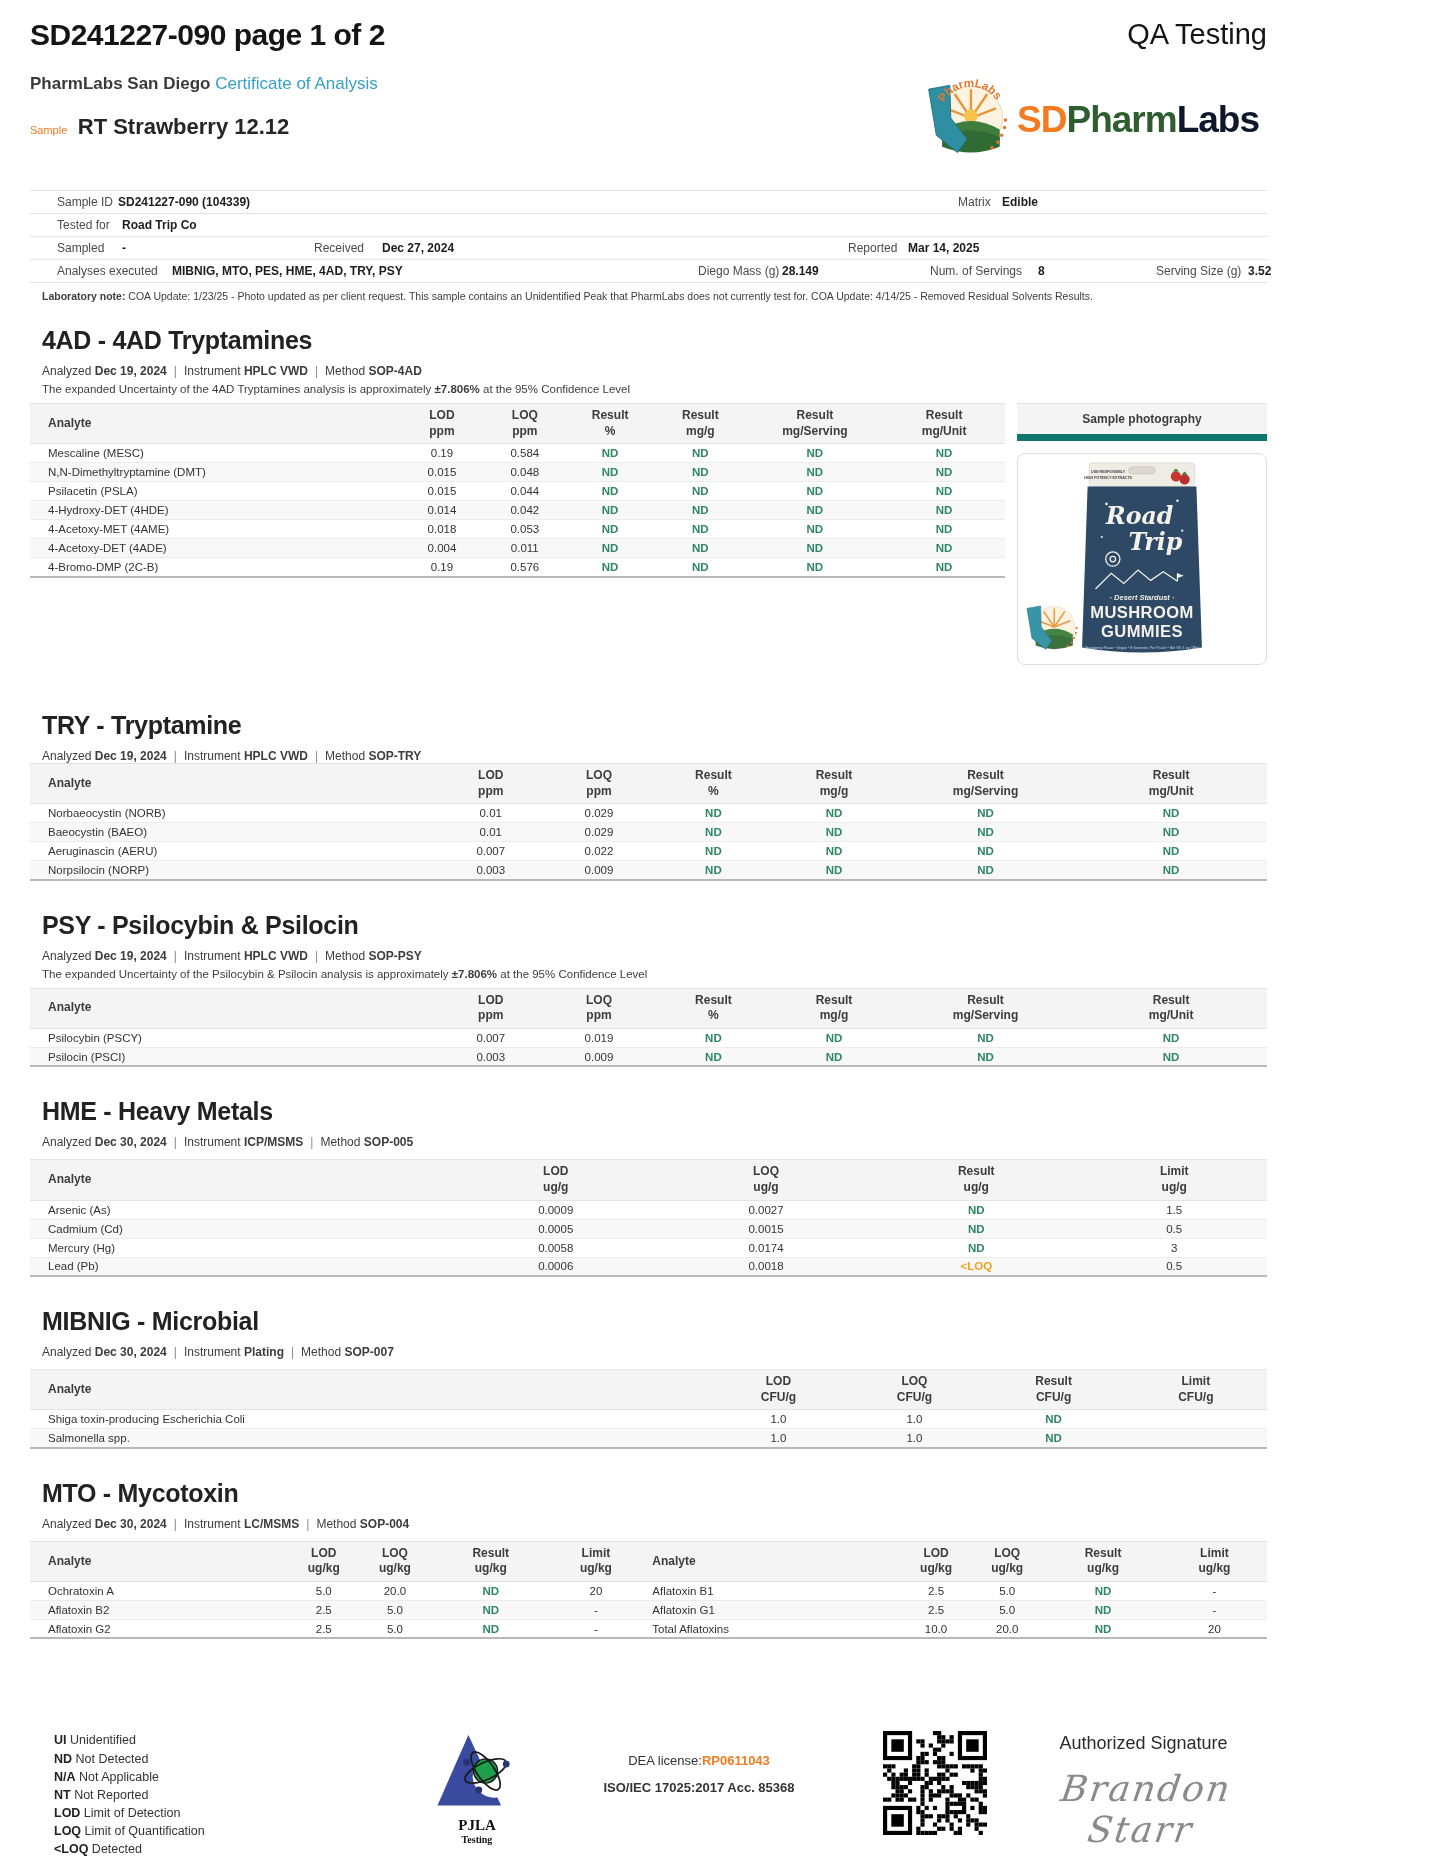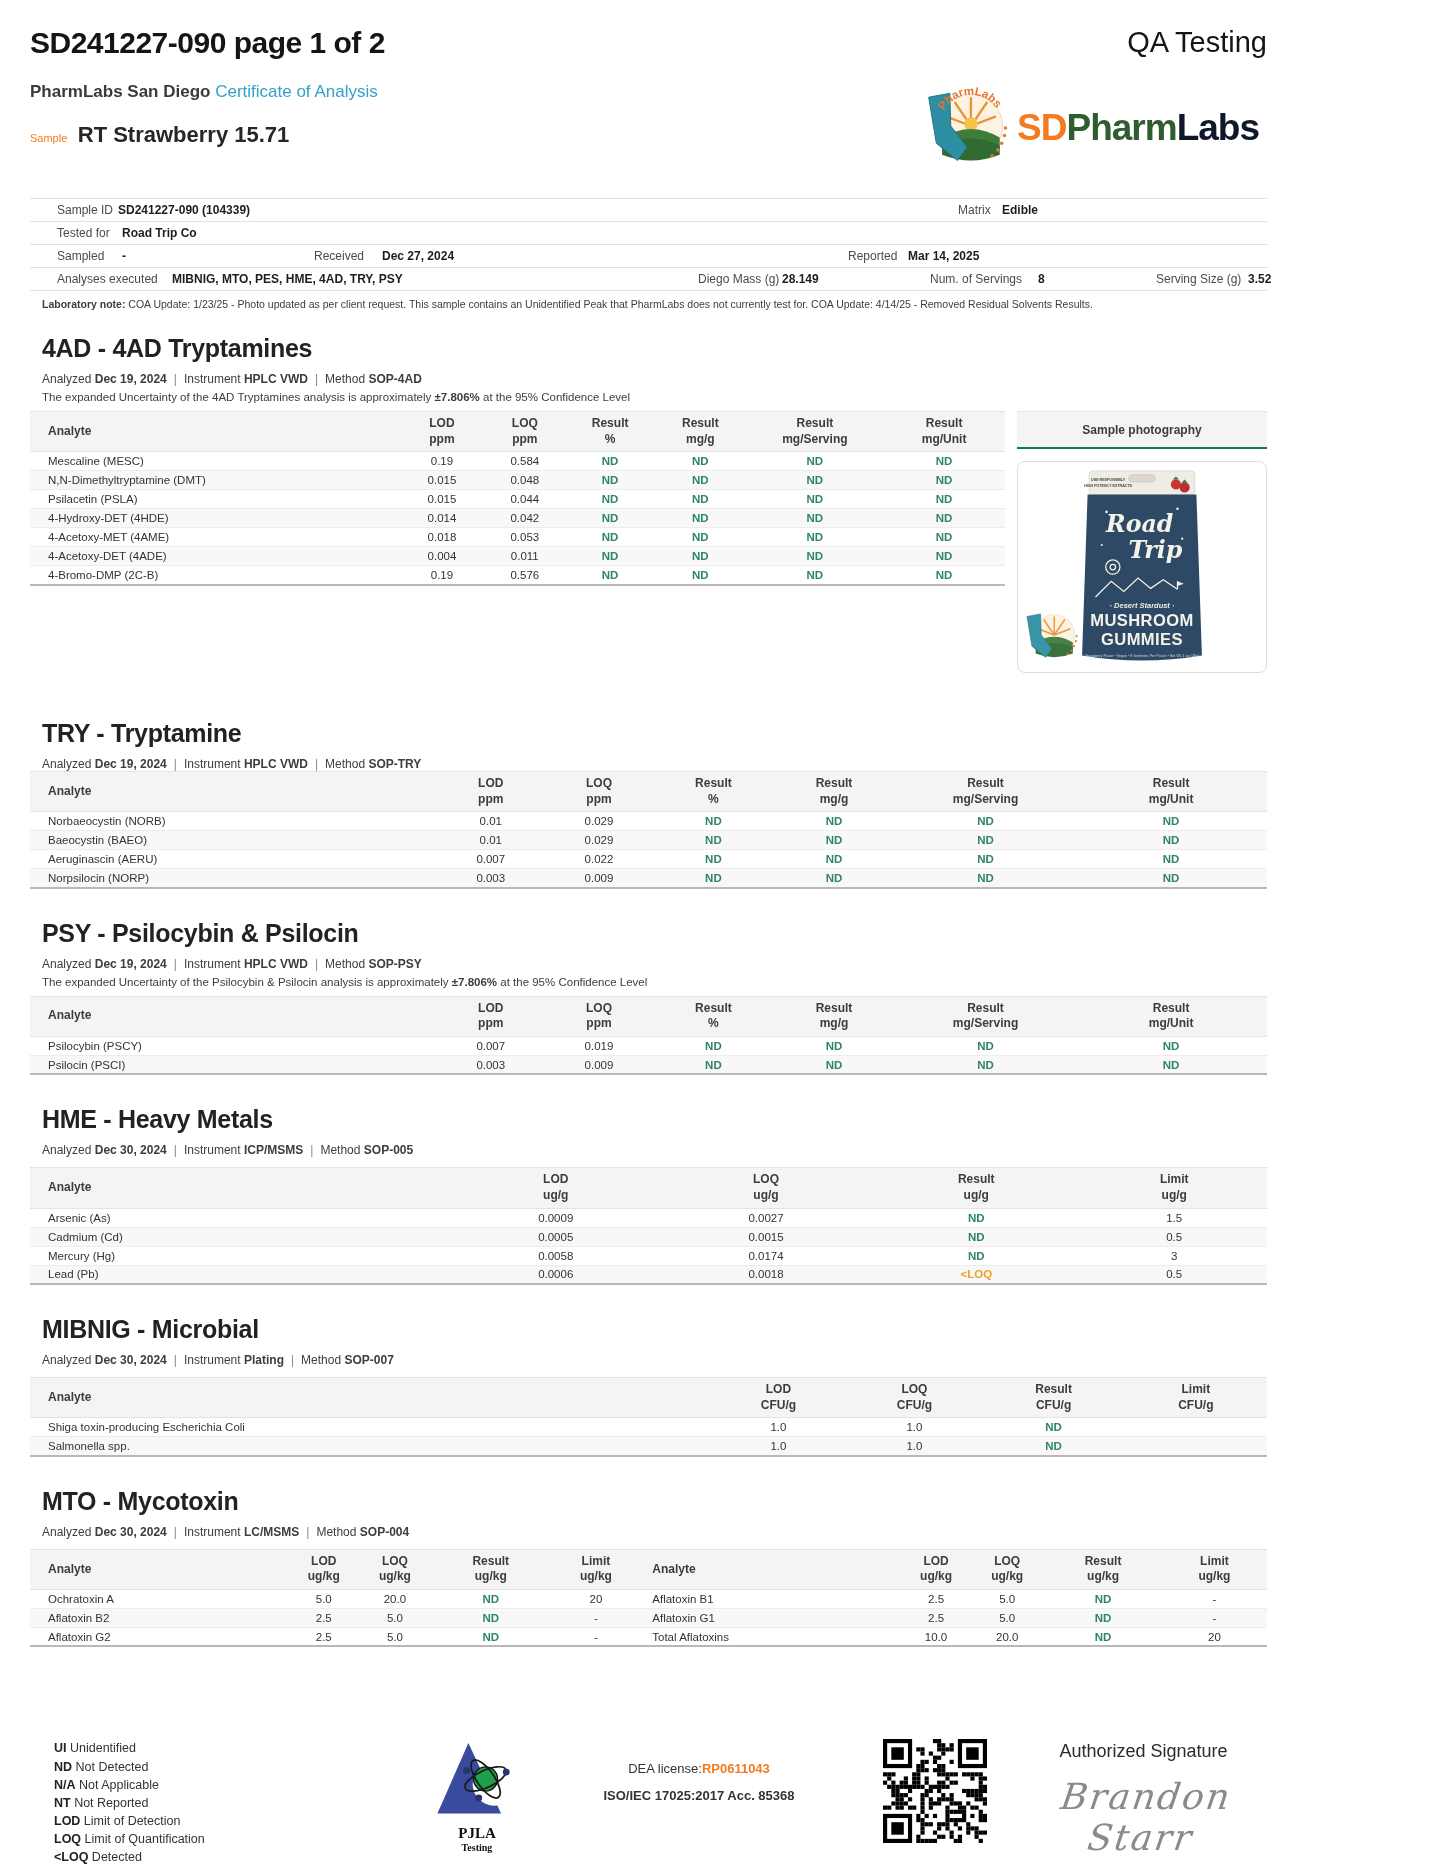--- a/index.html
+++ b/index.html
@@ -1,18 +1,18 @@
 <!DOCTYPE html>
 <html><head>
 <meta charset="utf-8">
 <style>
   * { box-sizing: border-box; margin: 0; padding: 0; }
   html,body { background:#ffffff; }
   body { font-family:"Liberation Sans", sans-serif; color:#2b2b2b; }
-  .page { width:1297px; height:1870px; position:relative; padding:26px 30px 0 30px; overflow:hidden; background:#fff; }
+  .page { width:1297px; height:1870px; position:relative; padding:18px 30px 0 30px; overflow:hidden; background:#fff; }
 
   
   .topline { display:flex; justify-content:space-between; align-items:flex-start; }
   .doc-title { font-size:30px; font-weight:600; letter-spacing:-0.5px; color:#151515; }
   .qa-label  { font-size:29px; font-weight:400; color:#151515; }
   .subheader { margin-top:22px; display:flex; justify-content:space-between; }
   .lab-line { font-size:17px; font-weight:bold; color:#3a3a3a; }
   .coa { color:#35a0c8; font-weight:500; }
   .sample-line { margin-top:20px; }
   .sample-tag { font-size:11px; color:#f47b20; margin-right:6px; }
@@ -60,21 +60,21 @@
   .t5m   th:nth-child(1){width:55%} .t5m th:nth-child(2){width:11%} .t5m th:nth-child(3){width:11%} .t5m th:nth-child(4){width:11.5%} .t5m th:nth-child(5){width:11.5%}
   .t10   th:nth-child(1){width:21%} .t10 th:nth-child(2){width:5.5%} .t10 th:nth-child(3){width:6%} .t10 th:nth-child(4){width:9.5%} .t10 th:nth-child(5){width:7.5%}
   .t10   th:nth-child(6){width:21%} .t10 th:nth-child(7){width:5.5%} .t10 th:nth-child(8){width:6%} .t10 th:nth-child(9){width:9.5%} .t10 th:nth-child(10){width:8.5%}
   .t10   th:nth-child(6), .t10 td:nth-child(6) { text-align:left; padding-left:10px; }
 
   
   .fourad-flex { display:flex; gap:12px; align-items:flex-start; }
   .fourad-flex .twrap { flex:1; }
   .photo-panel { width:250px; flex:0 0 250px; }
   .photo-head { height:38px; display:flex; align-items:center; justify-content:center; background:#f4f4f4;
-      border-top:1px solid #e3e3e3; border-bottom:2px solid #0f766e; font-weight:bold; font-size:12px; color:#3c3c3c; }
+      border-top:1px solid #e3e3e3; border-bottom:7px solid #0f766e; font-weight:bold; font-size:12px; color:#3c3c3c; }
   .photo-box { margin-top:12px; height:212px; border:1px solid #ddd; border-radius:8px; position:relative;
       display:flex; align-items:center; justify-content:center; background:#fff; }
   .watermark { position:absolute; left:4px; bottom:2px; opacity:0.95; }
 
   
   .footer { margin-top:92px; display:flex; align-items:flex-start; }
   .legend { margin-left:24px; width:300px; font-size:12.5px; line-height:1.45; color:#333; }
   .legend b { font-weight:bold; color:#222; }
   .pjla { width:130px; margin-left:58px; text-align:center; }
   .pjla-name { font-family:"Liberation Serif", serif; font-weight:bold; font-size:15px; color:#111; margin-top:2px; }
@@ -102,21 +102,21 @@
   </div>
 
   <div class="subheader">
     <div>
       <div class="lab-line">
         <span>PharmLabs San Diego</span>
         <span class="coa">Certificate of Analysis</span>
       </div>
       <div class="sample-line">
         <span class="sample-tag">Sample</span>
-        <span class="sample-name">RT Strawberry 15.71</span>
+        <span class="sample-name">RT Strawberry 12.12</span>
       </div>
     </div>
     <div class="brandlogo">
       <span class="icon">
         <svg width="96" height="96" viewBox="0 0 100 100">
           <circle cx="52" cy="50" r="33" fill="#fdf3e0" stroke="#e4d9c2" stroke-width="1"></circle>
           <g stroke="#e8943a" stroke-width="2.4">
             <line x1="52" y1="50" x2="52" y2="20"></line>
               <line x1="52" y1="50" x2="35" y2="25"></line>
             <line x1="52" y1="50" x2="69" y2="25"></line>

